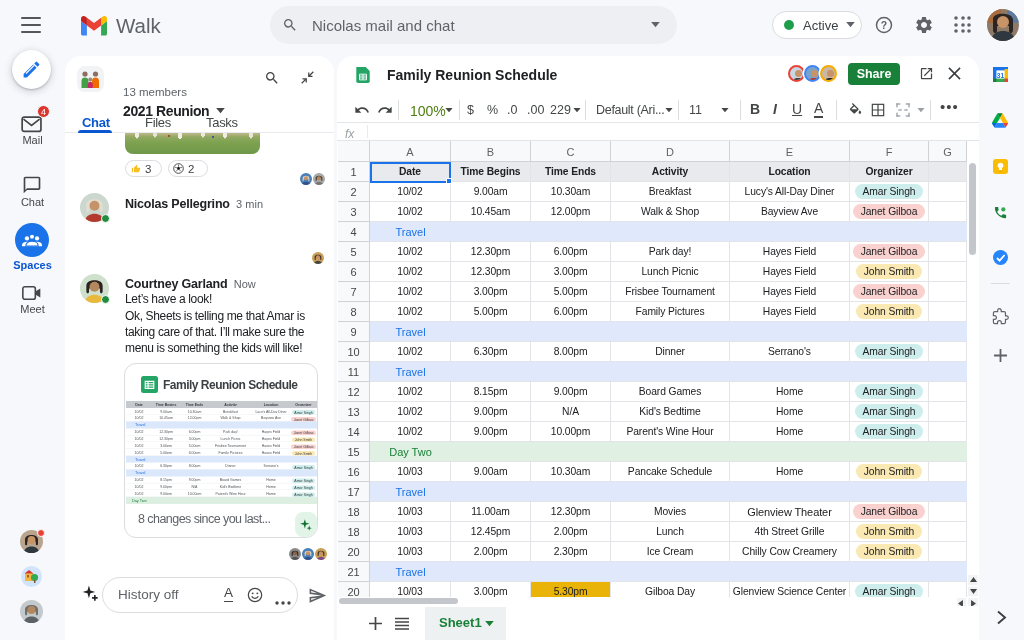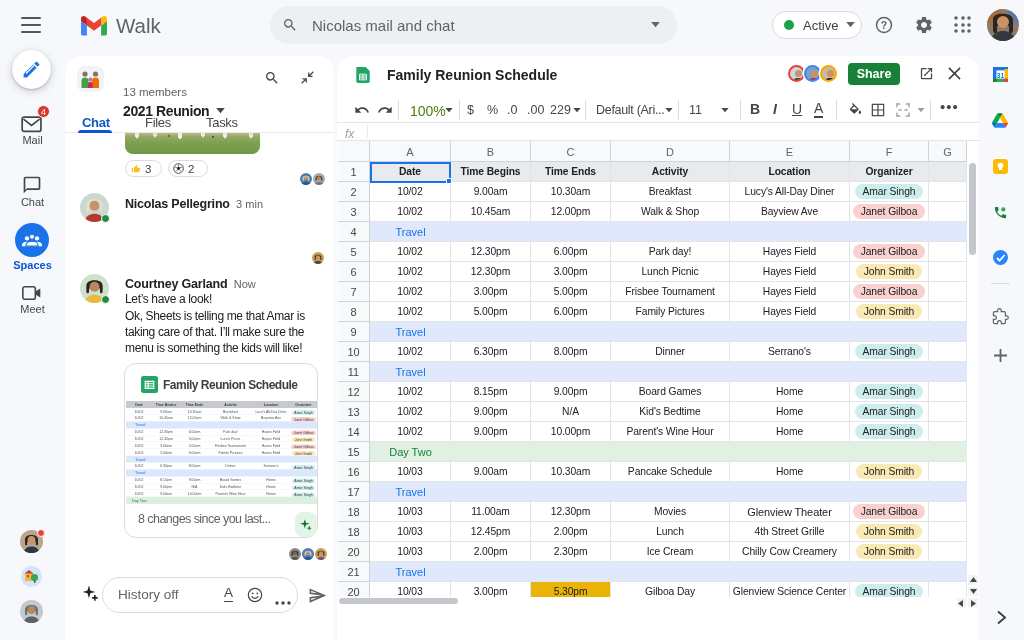--- a/index.html
+++ b/index.html
@@ -722,20 +722,33 @@
       </svg>
       <div class="abs" style="left:618.5px;top:541px;width:11.5px;height:11px;background:#f1f3f4;border:1px solid #fff;"></div>
       <svg class="abs" style="left:621px;top:543.5px;" width="5" height="7" viewBox="0 0 7 10">
         <path fill="#444746" d="M7 0v10L0 5z"></path>
       </svg>
       <div class="abs" style="left:630px;top:541px;width:12px;height:11px;background:#f1f3f4;border:1px solid #fff;"></div>
       <svg class="abs" style="left:634px;top:543.5px;" width="5" height="7" viewBox="0 0 7 10">
         <path fill="#444746" d="M0 0v10l7-5z"></path>
       </svg>
       <div class="abs" style="left:2px;top:542px;width:119px;height:5.5px;border-radius:3px;background:#c3c7cb;"></div>
+      <div class="abs" style="left:0;top:550px;width:642px;height:34px;background:#fff;">
+        <svg class="abs" style="left:32px;top:11px;" width="13" height="13" viewBox="0 0 13 13">
+          <path d="M6.5 0v13M0 6.5h13" stroke="#444746" stroke-width="1.7"></path>
+        </svg>
+        <svg class="abs" style="left:58px;top:11px;" width="14" height="13" viewBox="0 0 14 13">
+          <path d="M0 1.5h14M0 5h14M0 8.5h14M0 12h14" stroke="#444746" stroke-width="1.6"></path>
+        </svg>
+        <div class="abs" style="left:88px;top:0.5px;width:81px;height:33.5px;background:#eef1f1;"></div>
+        <div class="abs" style="left:102px;top:9px;font-size:13px;font-weight:bold;color:#188038;">Sheet1</div>
+        <svg class="abs" style="left:148px;top:15px;" width="9" height="6" viewBox="0 0 10 7">
+          <path fill="#188038" d="M0 0l5 6 5-6z"></path>
+        </svg>
+      </div>
     </div>
 
 <svg class="abs" style="left:993px;top:67px;" width="15" height="15" viewBox="0 0 15 15">
  <rect x="0" y="0" width="15" height="15" fill="#fff"></rect>
  <rect x="0" y="0" width="15" height="3.4" fill="#1a73e8"></rect>
  <rect x="0" y="0" width="3.4" height="15" fill="#1a73e8"></rect>
  <rect x="11.6" y="2" width="3.4" height="11" fill="#fbbc04"></rect>
  <rect x="2" y="11.6" width="11" height="3.4" fill="#34a853"></rect>
  <rect x="0" y="11.6" width="3.4" height="3.4" fill="#188038"></rect>
  <rect x="11.6" y="11.6" width="3.4" height="3.4" fill="#ea4335"></rect>

